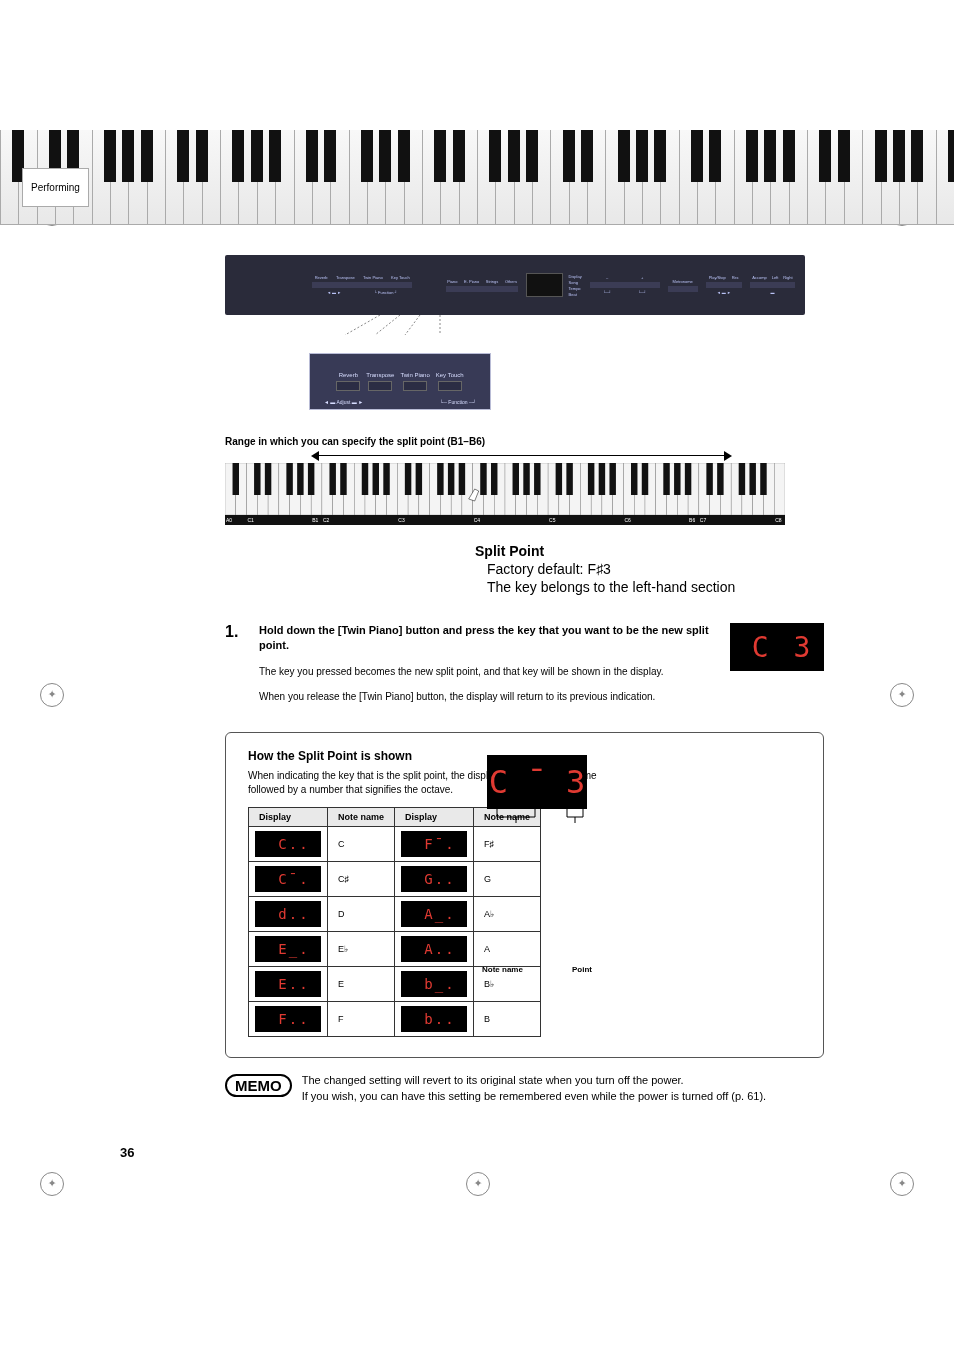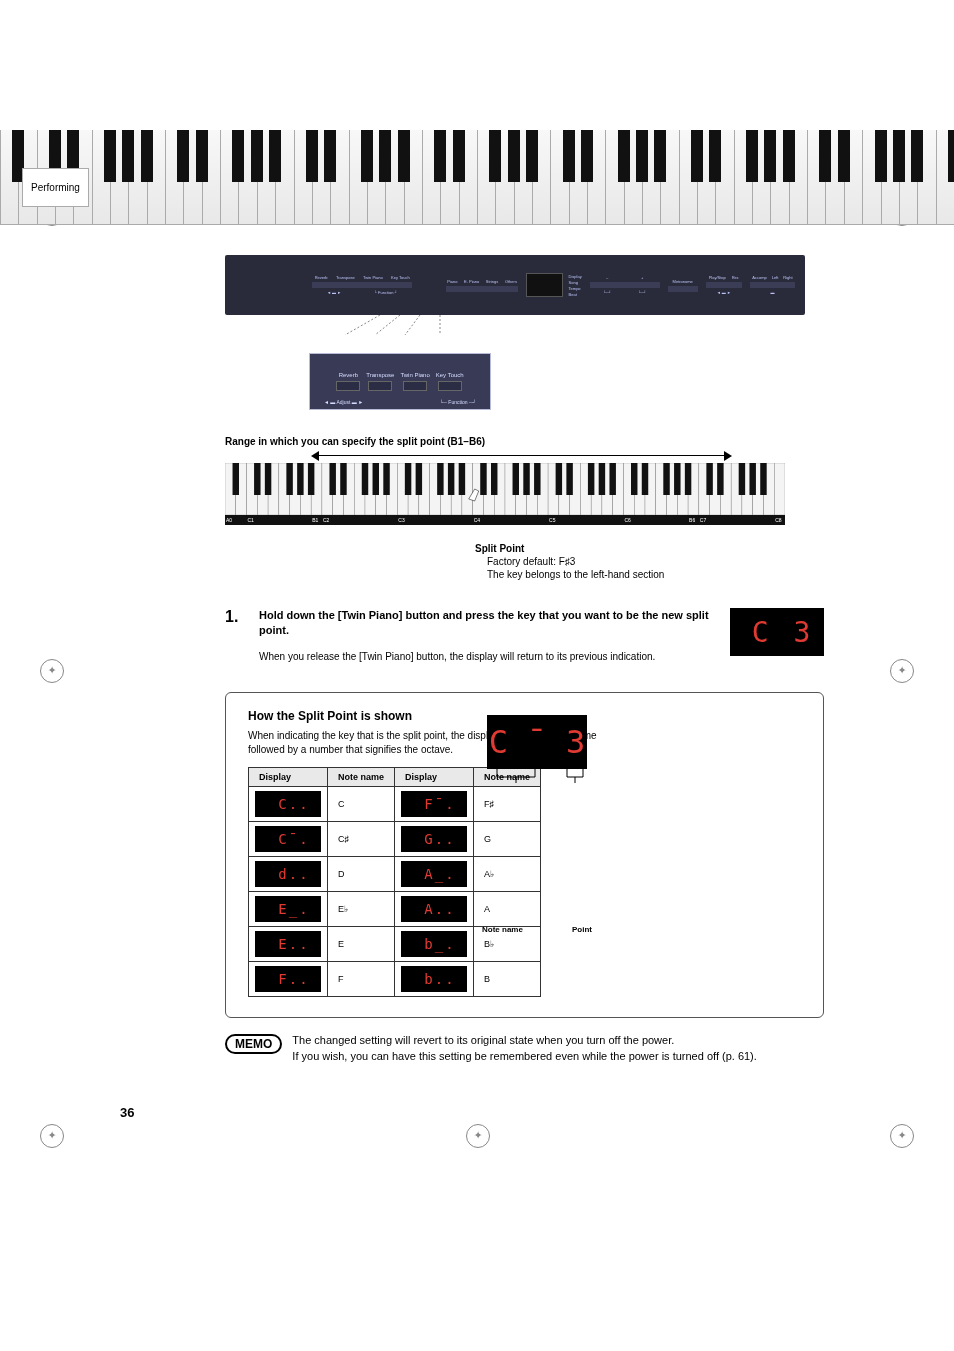--- a/index.html
+++ b/index.html
@@ -186,21 +186,21 @@
   .keyboard-full {
     position: relative;
     width: 560px;
     height: 62px;
     background:#fff;
   }
   .keyboard-full svg { width:100%; height:100%; display:block; }
 
   .callout {
     margin: 18px 0 0 250px;
-    font-size: 10px;
+    font-size: 14px;
   }
   .callout .t { font-weight: bold; }
   .callout .sub { margin-left: 12px; margin-top:2px; }
 
   .step {
     display: flex;
     gap: 12px;
     margin-top: 28px;
   }
   .step .num {
@@ -290,32 +290,32 @@
 
   .memo-row {
     display: flex;
     gap: 10px;
     margin-top: 14px;
     align-items: flex-start;
   }
   .memo-badge {
     border: 2px solid #000;
     border-radius: 12px;
-    font-size: 12px;
+    font-size: 15px;
     font-weight: bold;
     padding: 1px 8px;
     margin-top: 2px;
   }
   .memo-text {
     font-size: 11px;
     line-height: 1.5;
   }
 
   .page-num {
-    margin: 40px 0 8px 120px;
+    margin: 40px 0 16px 120px;
     font-size: 13px;
     font-weight: bold;
   }
 </style>
 </head>
 <body>
 
 <div class="page">
 
   <div class="reg-mark tl">✦</div>
@@ -741,20 +741,21 @@
     <div class="callout">
       <div class="t">Split Point</div>
       <div class="sub">Factory default: F♯3</div>
       <div class="sub">The key belongs to the left-hand section</div>
     </div>
 
     <div class="step">
       <div class="num">1.</div>
       <div class="body" style="flex:1;">
         <div class="b1">Hold down the [Twin Piano] button and press the key that you want to be the new split point.</div>
+        <div class="p">The key you pressed becomes the new split point, and that key will be shown in the display.</div>
         <div class="p">When you release the [Twin Piano] button, the display will return to its previous indication.</div>
       </div>
       <div class="disp7">C  3</div>
     </div>
 
     <div class="info-box">
       <h3>How the Split Point is shown</h3>
       <div class="lead">When indicating the key that is the split point, the display shows the note name followed by a number that signifies the octave.</div>
 
       <div class="annot-disp">

